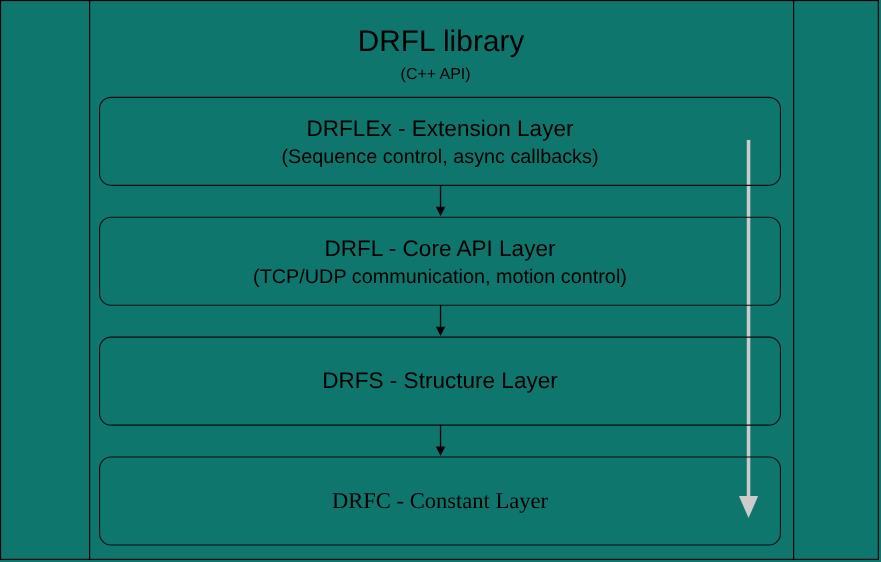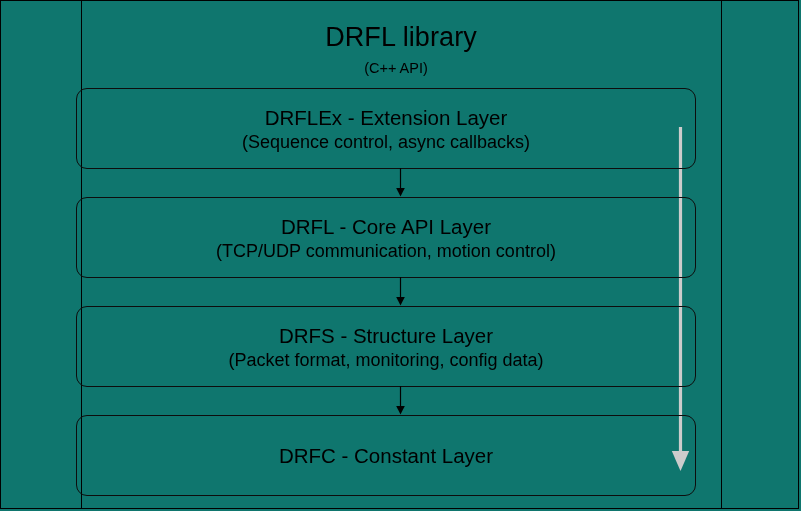--- a/index.html
+++ b/index.html
@@ -64,21 +64,21 @@
     width: 640px;
     text-align: center;
     font-size: 14.5px;
     line-height: 20px;
     color: #000000;
   }
 
   
   .layer-box {
     position: absolute;
-    left: 76px;
+    left: 90px;
     width: 620px;
     height: 81px;
     box-sizing: border-box;
     border: 1px solid #0d0d0d;
     border-radius: 11px;
     background: transparent;
     display: flex;
     flex-direction: column;
     align-items: center;
     justify-content: center;
@@ -94,21 +94,21 @@
     font-size: 18px;
     line-height: 20px;
     color: #000000;
     white-space: nowrap;
     margin-top: 1px;
   }
 
   #box-0 { top: 88px;  }
   #box-1 { top: 197px; }
   #box-2 { top: 306px; }
-  #box-3 { top: 415px; }
+  #box-3 { top: 415px; font-family: Liberation Serif, serif; }
 
   
   .flow-arrow {
     position: absolute;
     left: 394px;
     width: 13px;
     height: 29px;
     z-index: 4;
   }
   #arrow-0 { top: 168px; }
@@ -149,21 +149,20 @@
     <div class="layer-desc">(Sequence control, async callbacks)</div>
   </div>
 
   <div class="layer-box" id="box-1">
     <div class="layer-title">DRFL - Core API Layer</div>
     <div class="layer-desc">(TCP/UDP communication, motion control)</div>
   </div>
 
   <div class="layer-box" id="box-2">
     <div class="layer-title">DRFS - Structure Layer</div>
-    <div class="layer-desc">(Packet format, monitoring, config data)</div>
   </div>
 
   <div class="layer-box" id="box-3">
     <div class="layer-title">DRFC - Constant Layer</div>
   </div>
 
   <div class="flow-arrow" id="arrow-0">
     <svg width="13" height="29" viewBox="0 0 13 29" xmlns="http://www.w3.org/2000/svg">
       <line x1="6.5" y1="0" x2="6.5" y2="22" stroke="#000000" stroke-width="1.2"></line>
       <polygon points="6.5,28.5 2.2,20 10.8,20" fill="#000000"></polygon>

